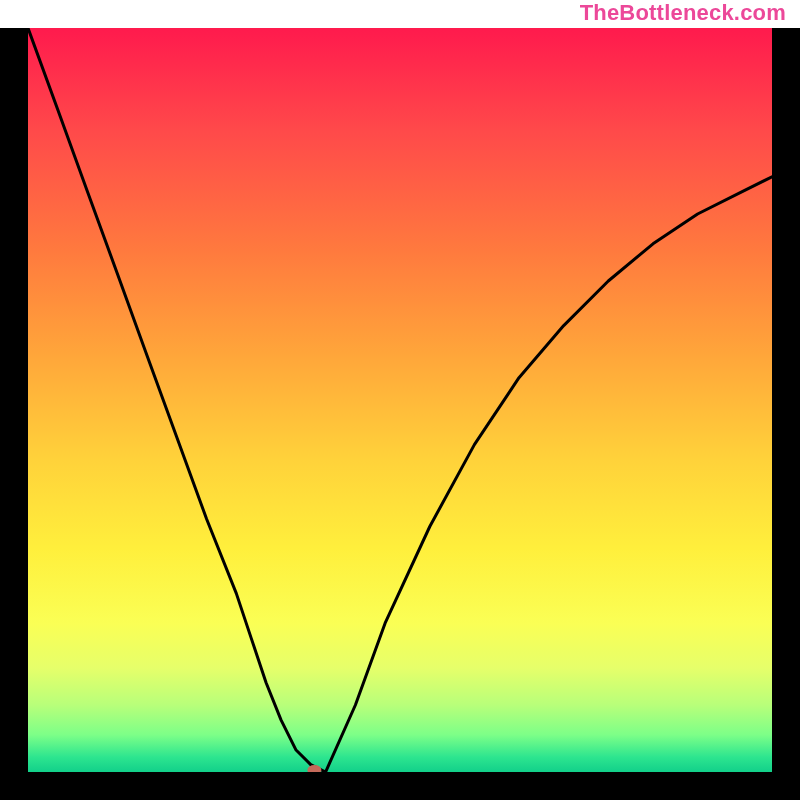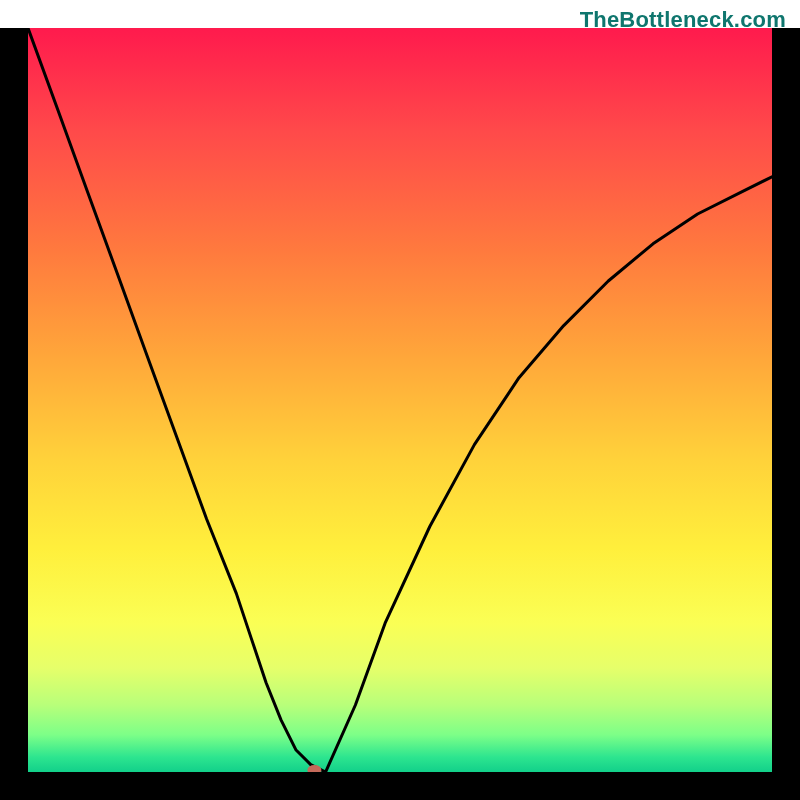--- a/index.html
+++ b/index.html
@@ -8,25 +8,25 @@
     background: #fff;
     font-family: Arial, Helvetica, sans-serif;
   }
   .wrap {
     position: relative;
     width: 800px;
     height: 800px;
   }
   .attribution {
     position: absolute;
-    top: 7px;
+    top: 0;
     right: 14px;
     font-size: 22px;
     font-weight: 600;
-    color: #0f766e;
+    color: #ec4899;
     letter-spacing: 0.2px;
   }
   .frame {
     position: absolute;
     top: 28px;
     left: 0;
     width: 800px;
     height: 772px;
     background: #000;
   }

